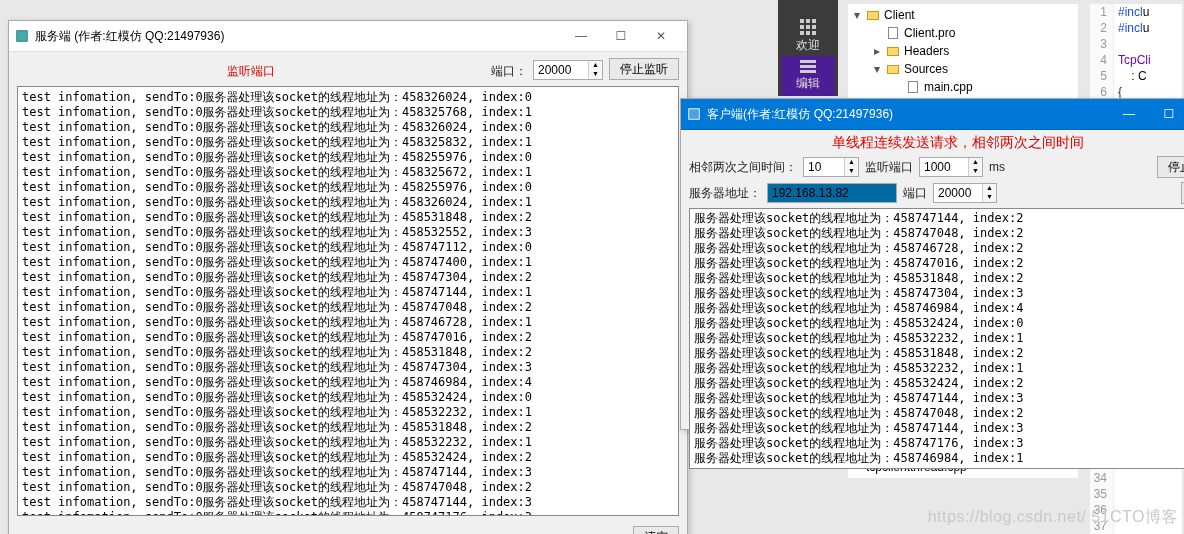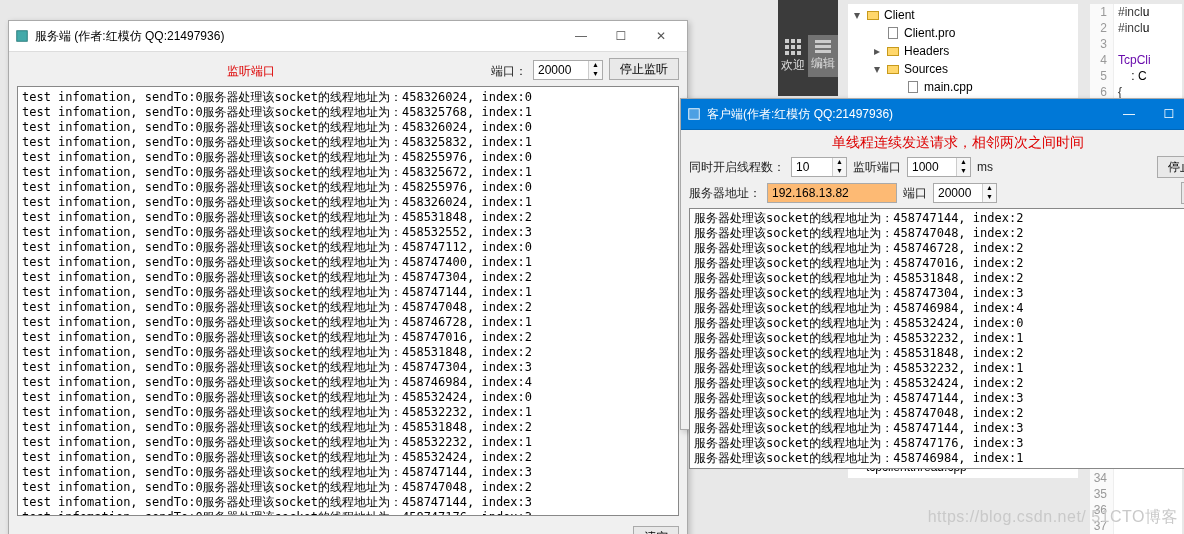--- a/index.html
+++ b/index.html
@@ -20,57 +20,57 @@
   .lbl { color:#222; }
   .spin { display:flex; align-items:center; border:1px solid #aaa; background:#fff; height:20px; }
   .spin input { border:none; width:54px; height:18px; padding:0 4px; outline:none; font-size:12px; }
   .spin .arrows { width:14px; display:flex; flex-direction:column; }
   .spin .arrows div { height:9px; line-height:7px; text-align:center; font-size:7px; border-left:1px solid #ccc; background:#f6f6f6; cursor:pointer; }
   .btn { background:#e9e9e9; border:1px solid #aaa; padding:2px 10px; height:22px; cursor:pointer; }
   .textarea { margin: 0 8px 6px 8px; background:#fff; border:1px solid #888; height:430px; overflow:auto; padding:3px 4px; font-family: "SimSun","Consolas",monospace; font-size:12px; line-height:15px; white-space:pre; }
   .bottombar { display:flex; justify-content:flex-end; padding:4px 8px; }
 
   
-  .ide-left { position:absolute; left:778px; top:0; width:60px; background:#3b3b3b; color:#ddd; display:flex; flex-direction:row; align-items:center; padding-top:16px; }
+  .ide-left { position:absolute; left:778px; top:0; width:60px; background:#3b3b3b; color:#ddd; display:flex; flex-direction:column; align-items:center; padding-top:16px; }
   .ide-left .cell { width:54px; height:42px; display:flex; flex-direction:column; align-items:center; justify-content:center; font-size:11px; gap:2px; border:1px solid transparent; }
-  .ide-left .cell.active { background:#737373; }
+  .ide-left .cell.active { background:#4c1d95; }
   .ide-left .grid { display:grid; grid-template-columns:repeat(3,4px); grid-template-rows:repeat(3,4px); gap:2px; }
   .ide-left .grid span { background:#ccc; }
   .ide-left .bars { display:flex; flex-direction:column; gap:2px; }
   .ide-left .bars span { width:16px; height:3px; background:#ccc; }
 
   .tree { position:absolute; left:848px; top:4px; width:230px; background:#fff; font-family: "Segoe UI",sans-serif; font-size:12px; line-height:18px; padding:2px 4px; }
   .tree .row { display:flex; align-items:center; gap:4px; padding-left: var(--ind,0px); }
   .tree .exp { width:10px; text-align:center; color:#555; }
   .tree .fico { width:14px; height:14px; display:inline-flex; align-items:center; justify-content:center; }
   .folder { background: #ffd76b; border:1px solid #c79a1c; width:12px; height:9px; }
   .file { background:#fff; border:1px solid #888; width:10px; height:12px; position:relative; }
 
   .treebottom { position:absolute; left:848px; top:438px; width:230px; background:#fff; font-size:12px; line-height:18px; padding:2px 4px; }
   .treebottom .row { padding-left:14px; }
   .treebottom .row.sel { background:#cde8ff; }
 
   .code { position:absolute; left:1090px; top:4px; width:92px; background:#fff; font-family:Consolas,monospace; font-size:12px; line-height:16px; }
   .code .ln { display:flex; }
   .code .no { width:24px; text-align:right; color:#999; padding-right:6px; border-right:1px solid #eee; background:#fafafa; }
   .code .tx { padding-left:4px; white-space:pre; }
-  .kw { color:#404040; }
+  .kw { color:#1d4ed8; }
   .cls { color:#6a0dad; }
   .brace { color:#333; }
   .gutter2 { position:absolute; left:1090px; top:438px; width:92px; background:#fff; font-family:Consolas,monospace; font-size:12px; line-height:16px; }
   .gutter2 .ln { display:flex; }
   .gutter2 .no { width:24px; text-align:right; color:#999; padding-right:6px; border-right:1px solid #eee; background:#fafafa; }
 
   
   .client { left: 680px; top: 98px; width: 556px; height: 332px; z-index: 20; }
   .client .inner { padding:4px 8px; display:flex; flex-direction:column; gap:4px; }
   .client .redline { color:#d00; text-align:center; font-size:14px; }
   .client .row { display:flex; align-items:center; gap:6px; }
   .client .row .lbl { white-space:nowrap; }
-  .txt { border:1px solid #aaa; background:#fdba74; height:20px; padding:0 4px; font-size:12px; }
+  .txt { border:1px solid #aaa; background:#0369a1; height:20px; padding:0 4px; font-size:12px; }
   .client .log { flex:1; background:#fff; border:1px solid #888; height:204px; overflow:auto; padding:2px 4px; font-family:"SimSun","Consolas",monospace; font-size:12px; line-height:15px; white-space:pre; }
 
   .watermark { position:absolute; right:6px; bottom:6px; color:#c9c9c9; font-size:16px; letter-spacing:.5px; pointer-events:none; }
 </style>
 </head>
 <body>
 
 <div class="ide-left" style="height:96px;">
   <div class="cell">
     <div class="grid">
@@ -272,21 +272,21 @@
     <span class="title">客户端(作者:红模仿 QQ:21497936)</span>
     <div class="winbtns">
       <div class="winbtn">—</div>
       <div class="winbtn">☐</div>
       <div class="winbtn">✕</div>
     </div>
   </div>
   <div class="inner">
     <div class="redline">单线程连续发送请求，相邻两次之间时间</div>
     <div class="row">
-      <span class="lbl">同时开启线程数：</span>
+      <span class="lbl">相邻两次之间时间：</span>
       <span class="spin">
         <input style="width: 40px;" value="10">
         <span class="arrows">
             <div>▲</div>
             <div>▼</div>
           </span>
       </span>
       <span class="lbl">监听端口</span>
       <span class="spin">
         <input style="width: 48px;" value="1000">

